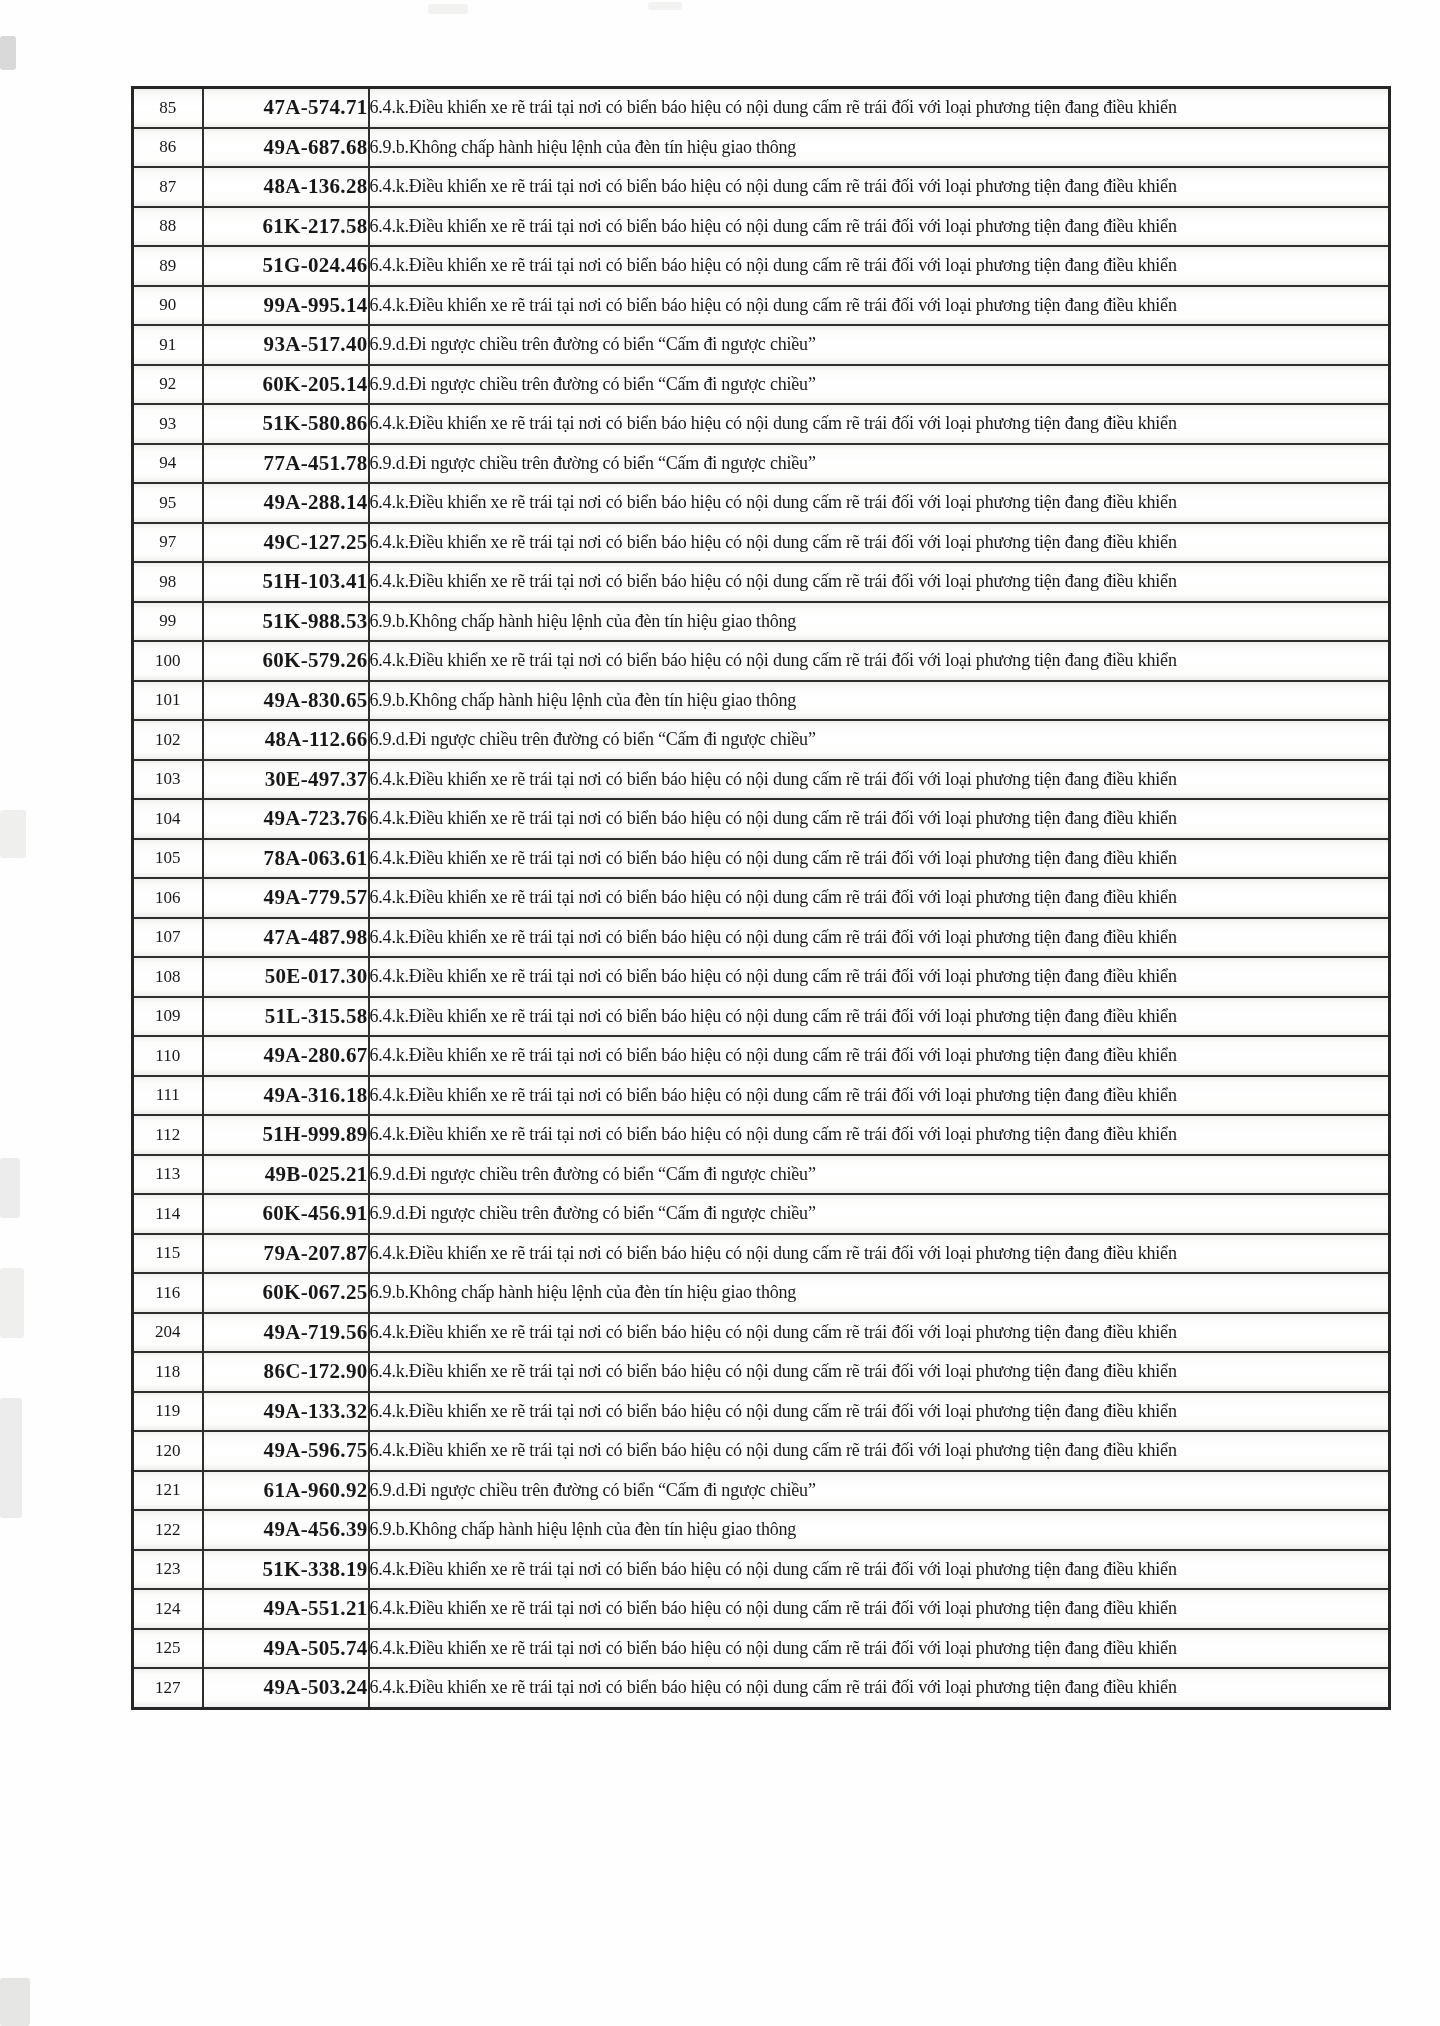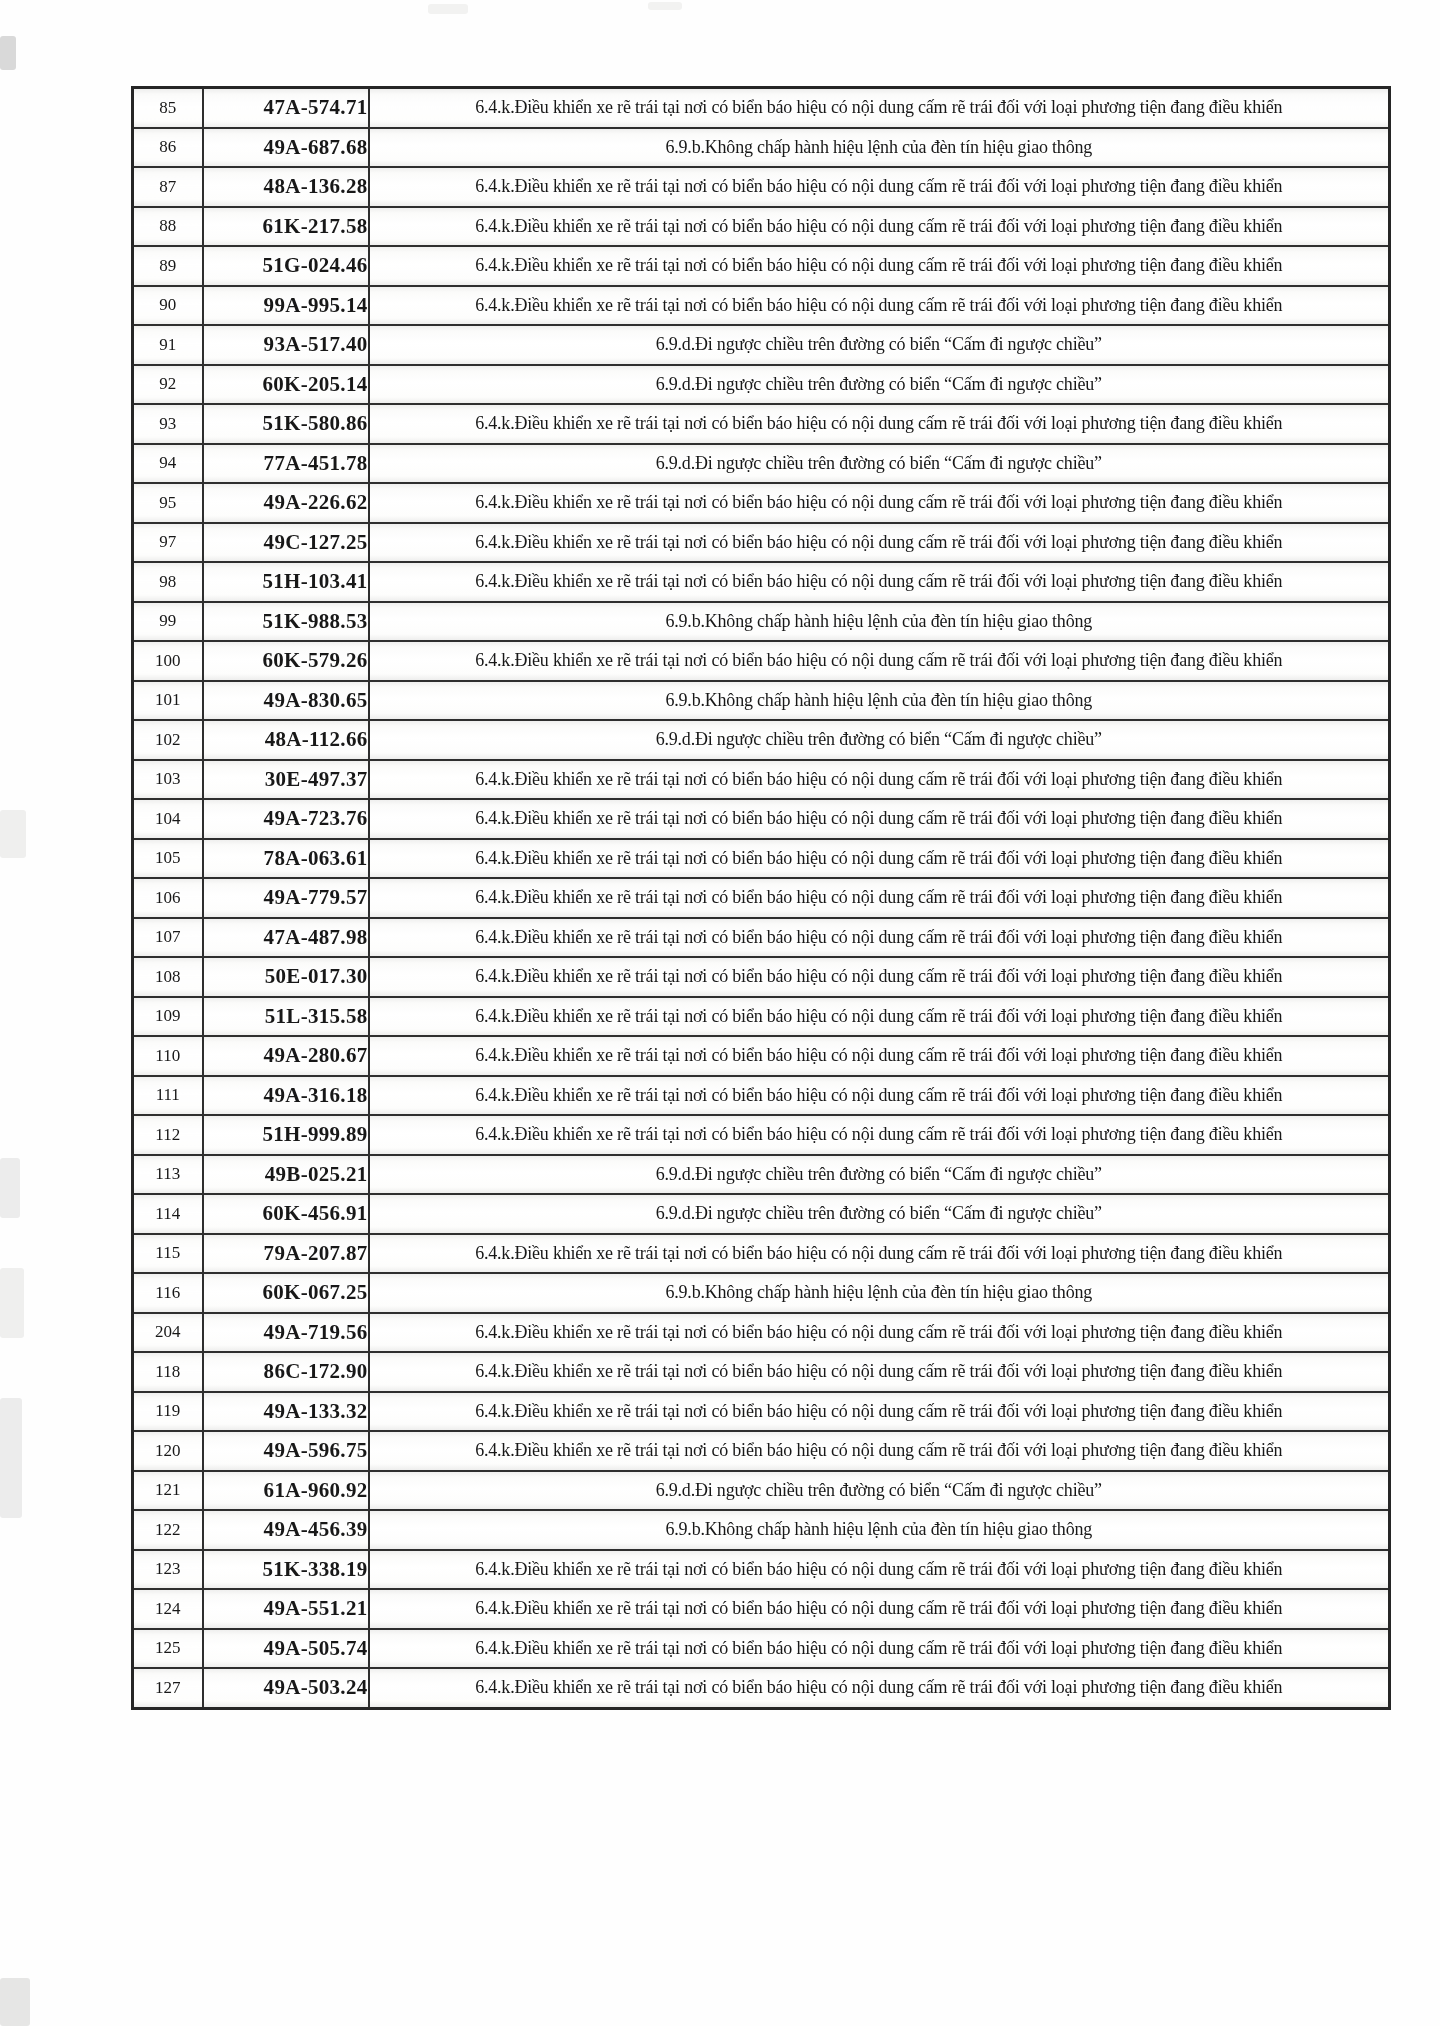--- a/index.html
+++ b/index.html
@@ -66,21 +66,20 @@
     font-size: 21px;
     letter-spacing: 0.3px;
     color: #0f0f0f;
   }
   td.c-viol {
     font-size: 18px;
     padding: 0 2px 0 5px;
     white-space: nowrap;
     overflow: hidden;
     letter-spacing: -0.2px;
-    text-align: center;
   }
 </style>
 </head>
 <body>
 
 <div class="page">
   <div class="smudge s1"></div>
   <div class="smudge s2"></div>
   <div class="smudge s3"></div>
   <div class="smudge s4"></div>
@@ -151,21 +150,21 @@
     </tr>
 
     <tr>
       <td class="c-no">94</td>
       <td class="c-plate">77A-451.78</td>
       <td class="c-viol">6.9.d.Đi ngược chiều trên đường có biển “Cấm đi ngược chiều”</td>
     </tr>
 
     <tr>
       <td class="c-no">95</td>
-      <td class="c-plate">49A-226.62</td>
+      <td class="c-plate">49A-288.14</td>
       <td class="c-viol">6.4.k.Điều khiển xe rẽ trái tại nơi có biển báo hiệu có nội dung cấm rẽ trái đối với loại phương tiện đang điều khiển</td>
     </tr>
 
 
     <tr>
       <td class="c-no">97</td>
       <td class="c-plate">49C-127.25</td>
       <td class="c-viol">6.4.k.Điều khiển xe rẽ trái tại nơi có biển báo hiệu có nội dung cấm rẽ trái đối với loại phương tiện đang điều khiển</td>
     </tr>
 

